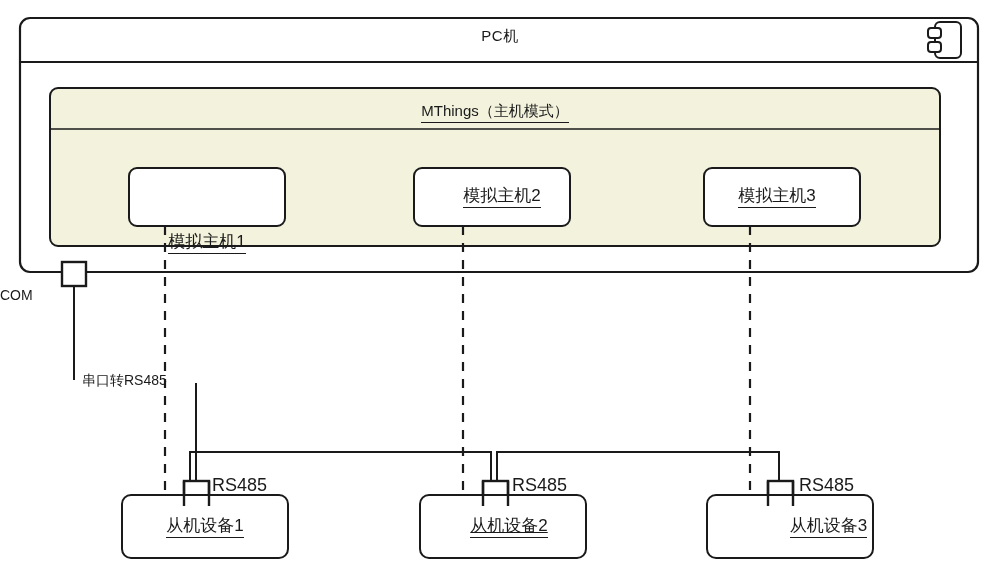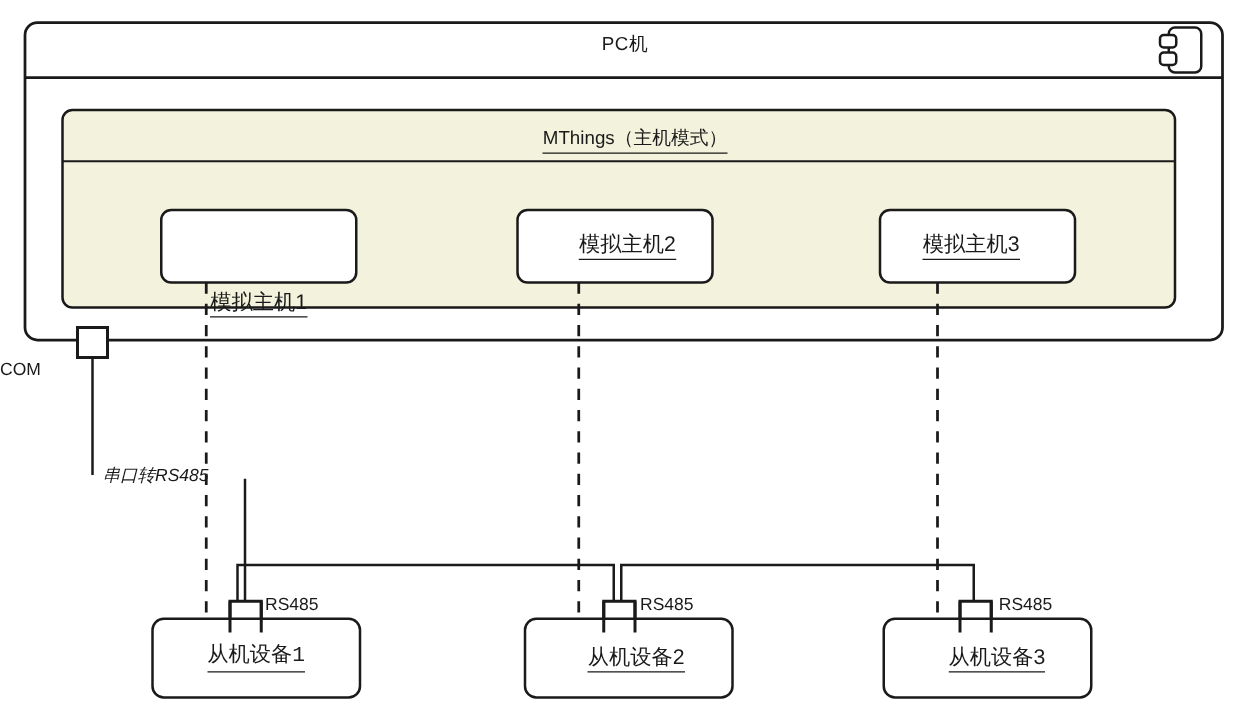--- a/index.html
+++ b/index.html
@@ -37,21 +37,21 @@
     left: 0;
     top: 28px;
     width: 1000px;
     text-align: center;
     font-size: 15px;
     letter-spacing: .5px;
   }
 
   
   .mthings-title {
-    left: 63px;
+    left: 50px;
     top: 103px;
     width: 890px;
     text-align: center;
     font-size: 15px;
   }
   .mthings-title span {
     border-bottom: 1.6px solid #1a1a1a;
     padding-bottom: 3px;
   }
 
@@ -74,38 +74,37 @@
   .dev-label {
     font-size: 17px;
     text-align: center;
     top: 517px;
     height: 22px;
   }
   .dev-label span {
     border-bottom: 1.6px solid #1a1a1a;
     padding-bottom: 2px;
   }
-  .dev-1 { left: 122px; width: 166px; font-family: Liberation Mono, monospace; }
-  .dev-2 { left: 420px; width: 178px; }
-  .dev-3 { left: 707px; width: 181px; }
+  .dev-1 { left: 122px; width: 166px; }
+  .dev-2 { left: 420px; width: 178px; text-decoration: underline; }
+  .dev-3 { left: 738px; width: 181px; }
 
   
   .com-label {
     left: 0;
     top: 288px;
     font-size: 14px;
   }
   .conv-label {
     left: 82px;
     top: 373px;
     font-size: 14px;
-    font-style: italic;
   }
   .rs-label {
-    font-size: 14px;
+    font-size: 18px;
     top: 476px;
   }
   .rs-1 { left: 212px; }
   .rs-2 { left: 512px; }
   .rs-3 { left: 799px; }
 </style>
 </head>
 <body>
 
 <div id="stage">

